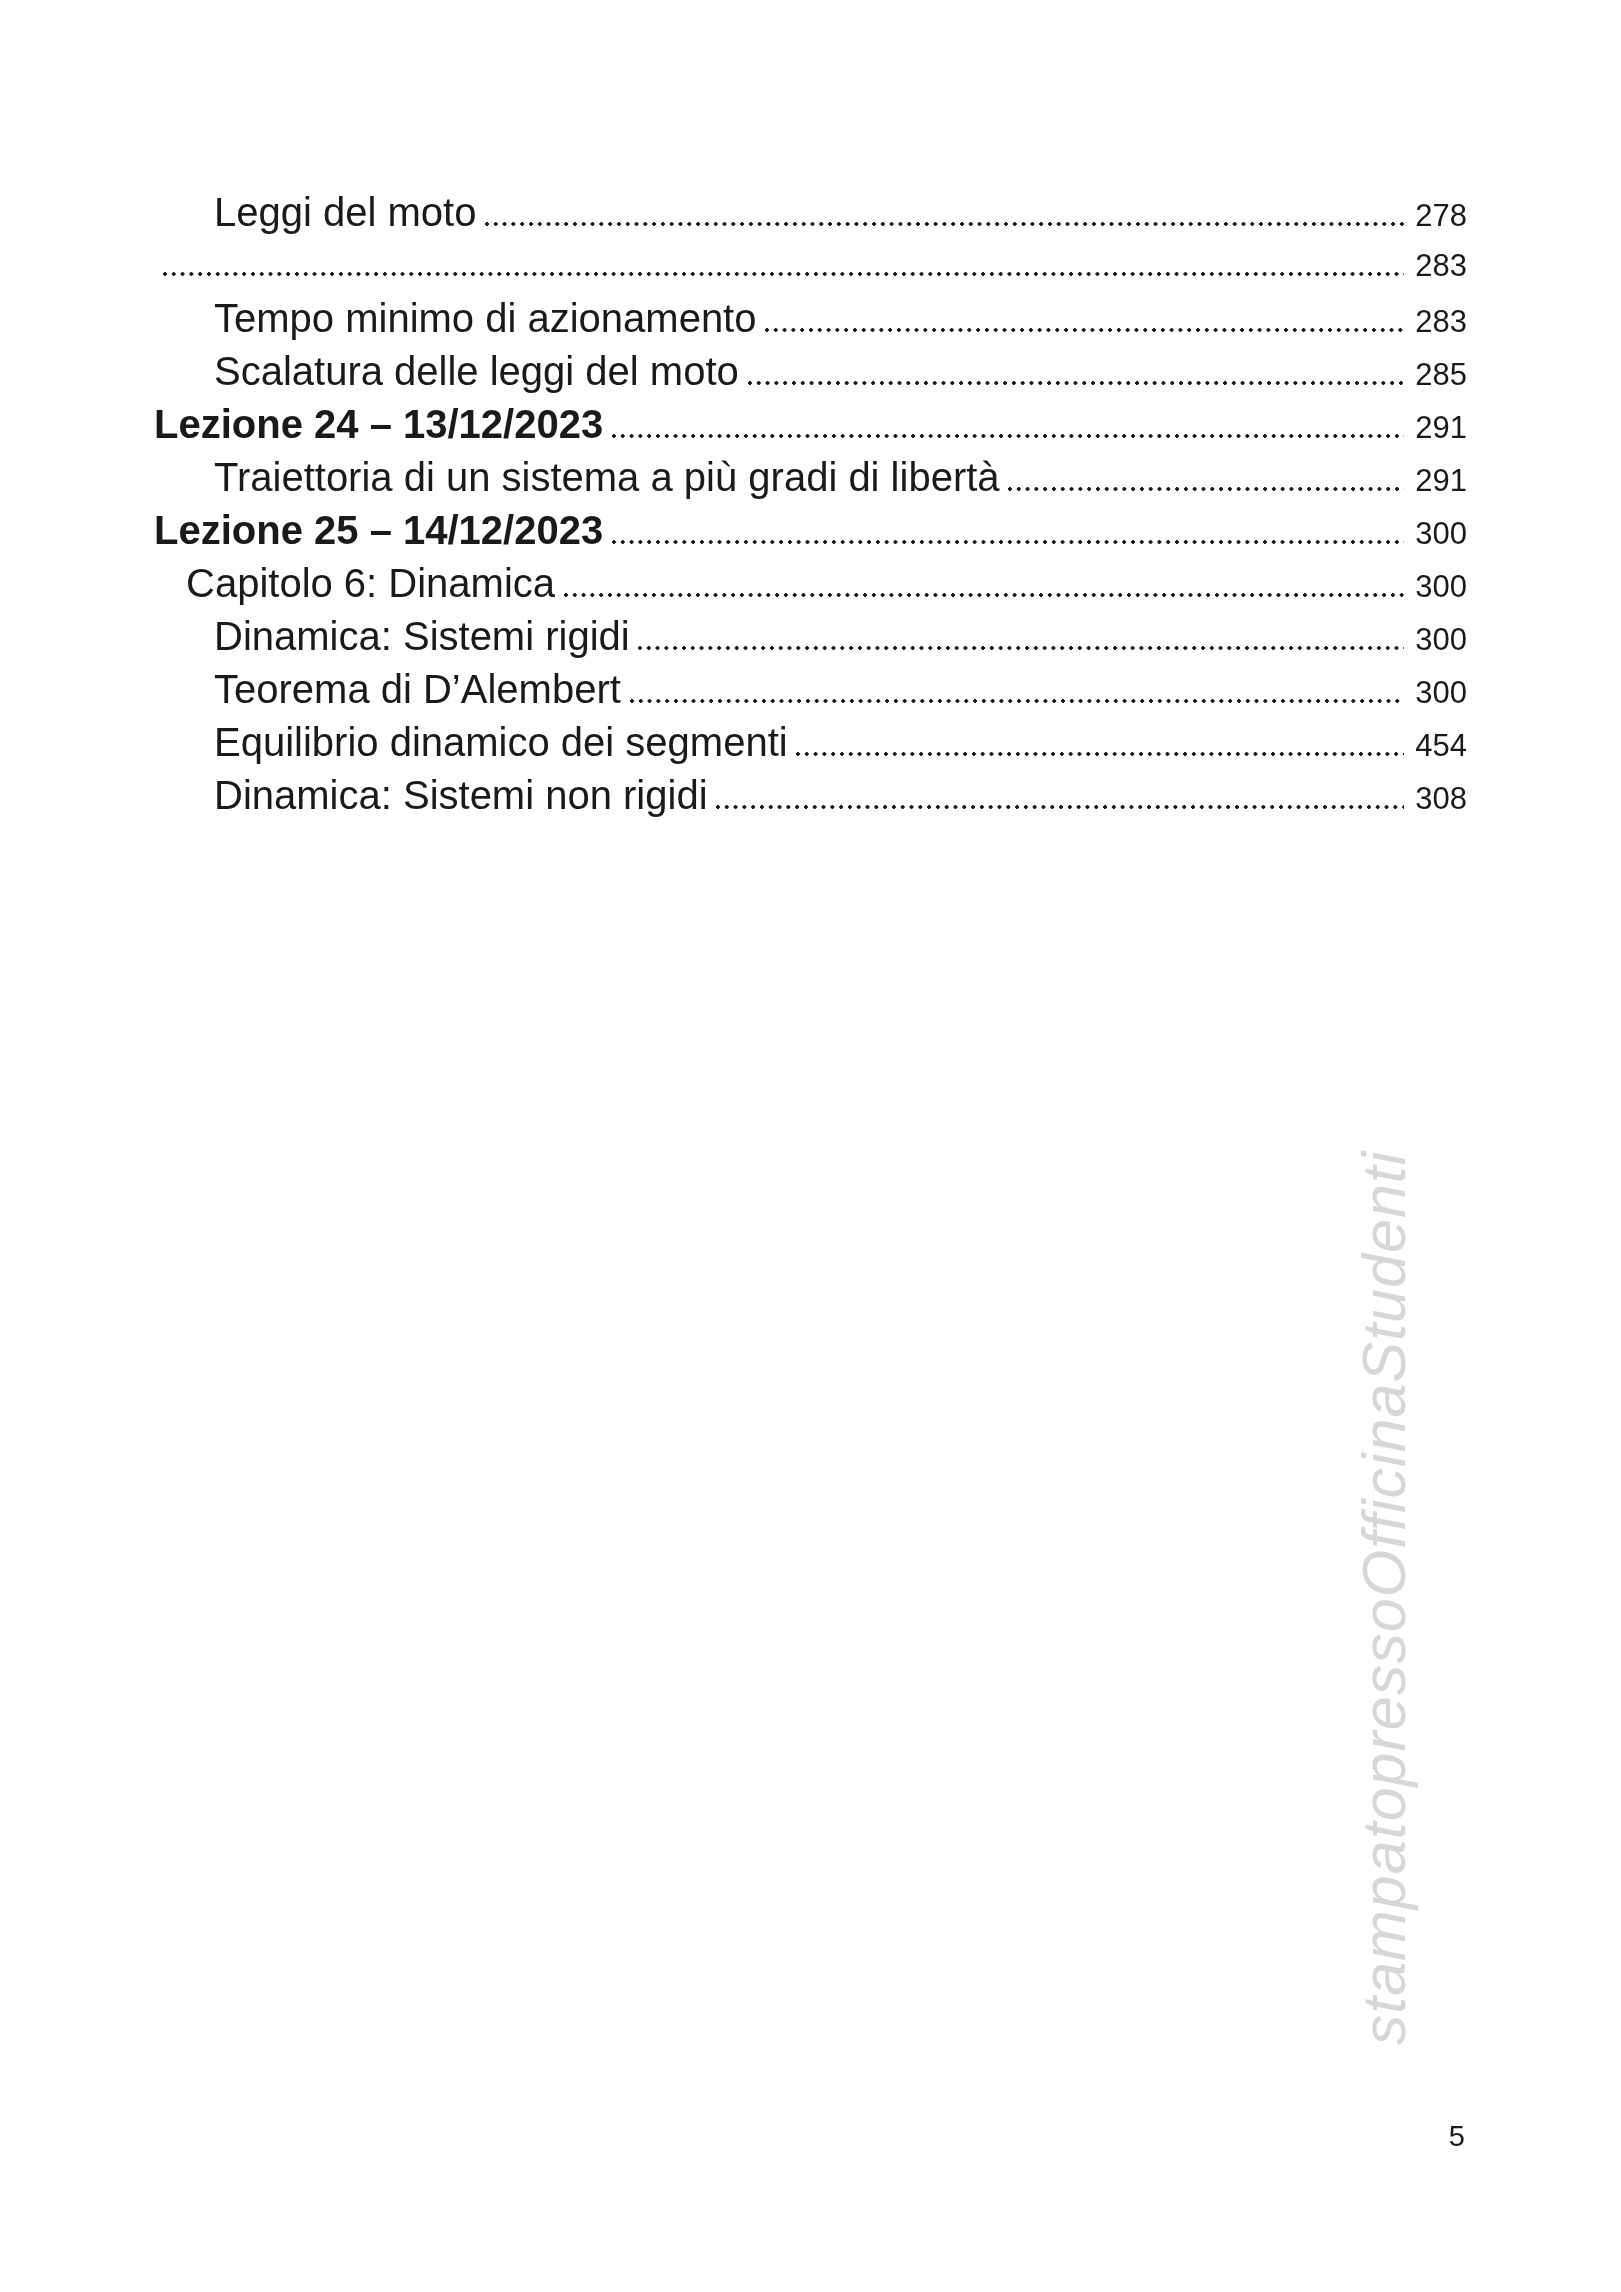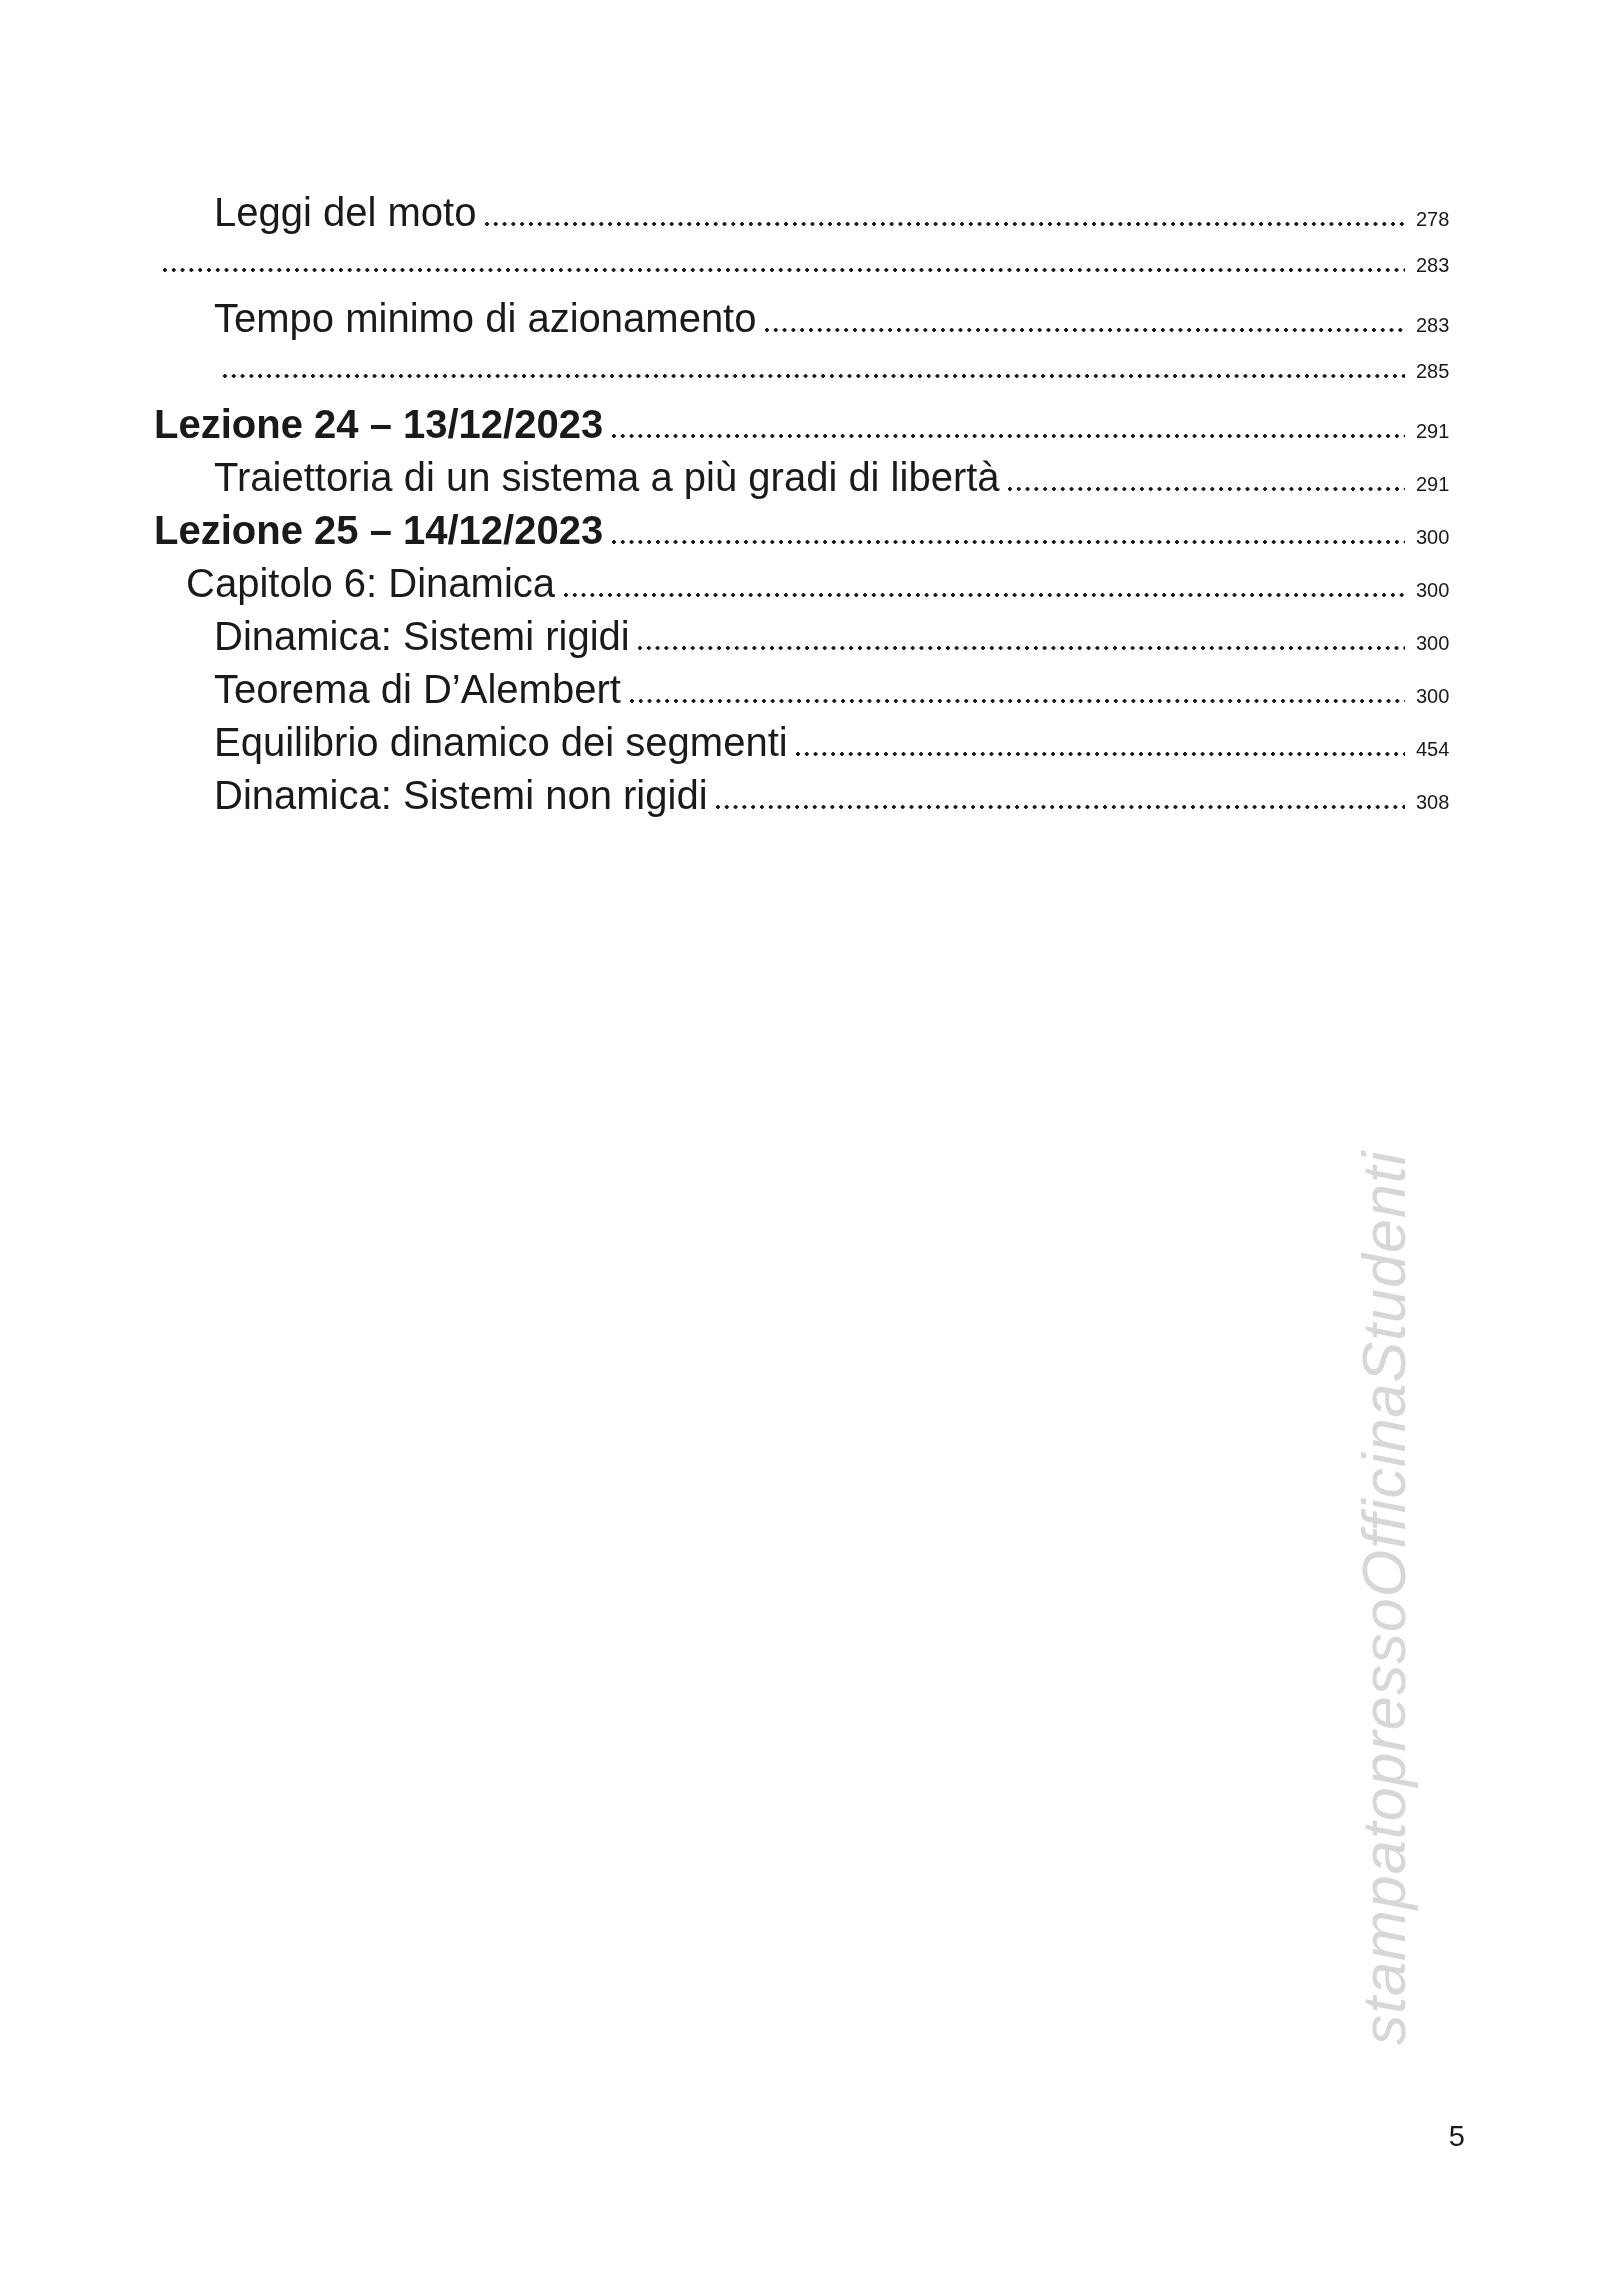--- a/index.html
+++ b/index.html
@@ -34,23 +34,24 @@
     flex: 1 1 auto;
     height: 3.9px;
     margin: 0 10.8px 0 8.8px;
     background-image: radial-gradient(circle at 2px 2px, #1a1a1a 1.7px, transparent 2px);
     background-size: 8.8px 3.9px;
     background-repeat: repeat-x;
     background-position: left bottom;
   }
 
   .toc-page {
-    font-size: 20px;
+    font-size: 31px;
     line-height: 53px;
     min-width: 51px;
+    text-align: right;
     white-space: nowrap;
   }
 
   .watermark {
     position: absolute;
     top: 1598px;
     left: 1384px;
     transform: translate(-50%, -50%) rotate(-90deg);
     transform-origin: center center;
     font-size: 61px;
@@ -82,20 +83,21 @@
     <div class="toc-row level-0 bold">
       <span class="toc-dots"></span>
       <span class="toc-page">283</span>
     </div>
     <div class="toc-row level-2">
       <span class="toc-label">Tempo minimo di azionamento</span>
       <span class="toc-dots"></span>
       <span class="toc-page">283</span>
     </div>
     <div class="toc-row level-2">
+      <span class="toc-label">Scalatura delle leggi del moto</span>
       <span class="toc-dots"></span>
       <span class="toc-page">285</span>
     </div>
     <div class="toc-row level-0 bold">
       <span class="toc-label">Lezione 24 – 13/12/2023</span>
       <span class="toc-dots"></span>
       <span class="toc-page">291</span>
     </div>
     <div class="toc-row level-2">
       <span class="toc-label">Traiettoria di un sistema a più gradi di libertà</span>

